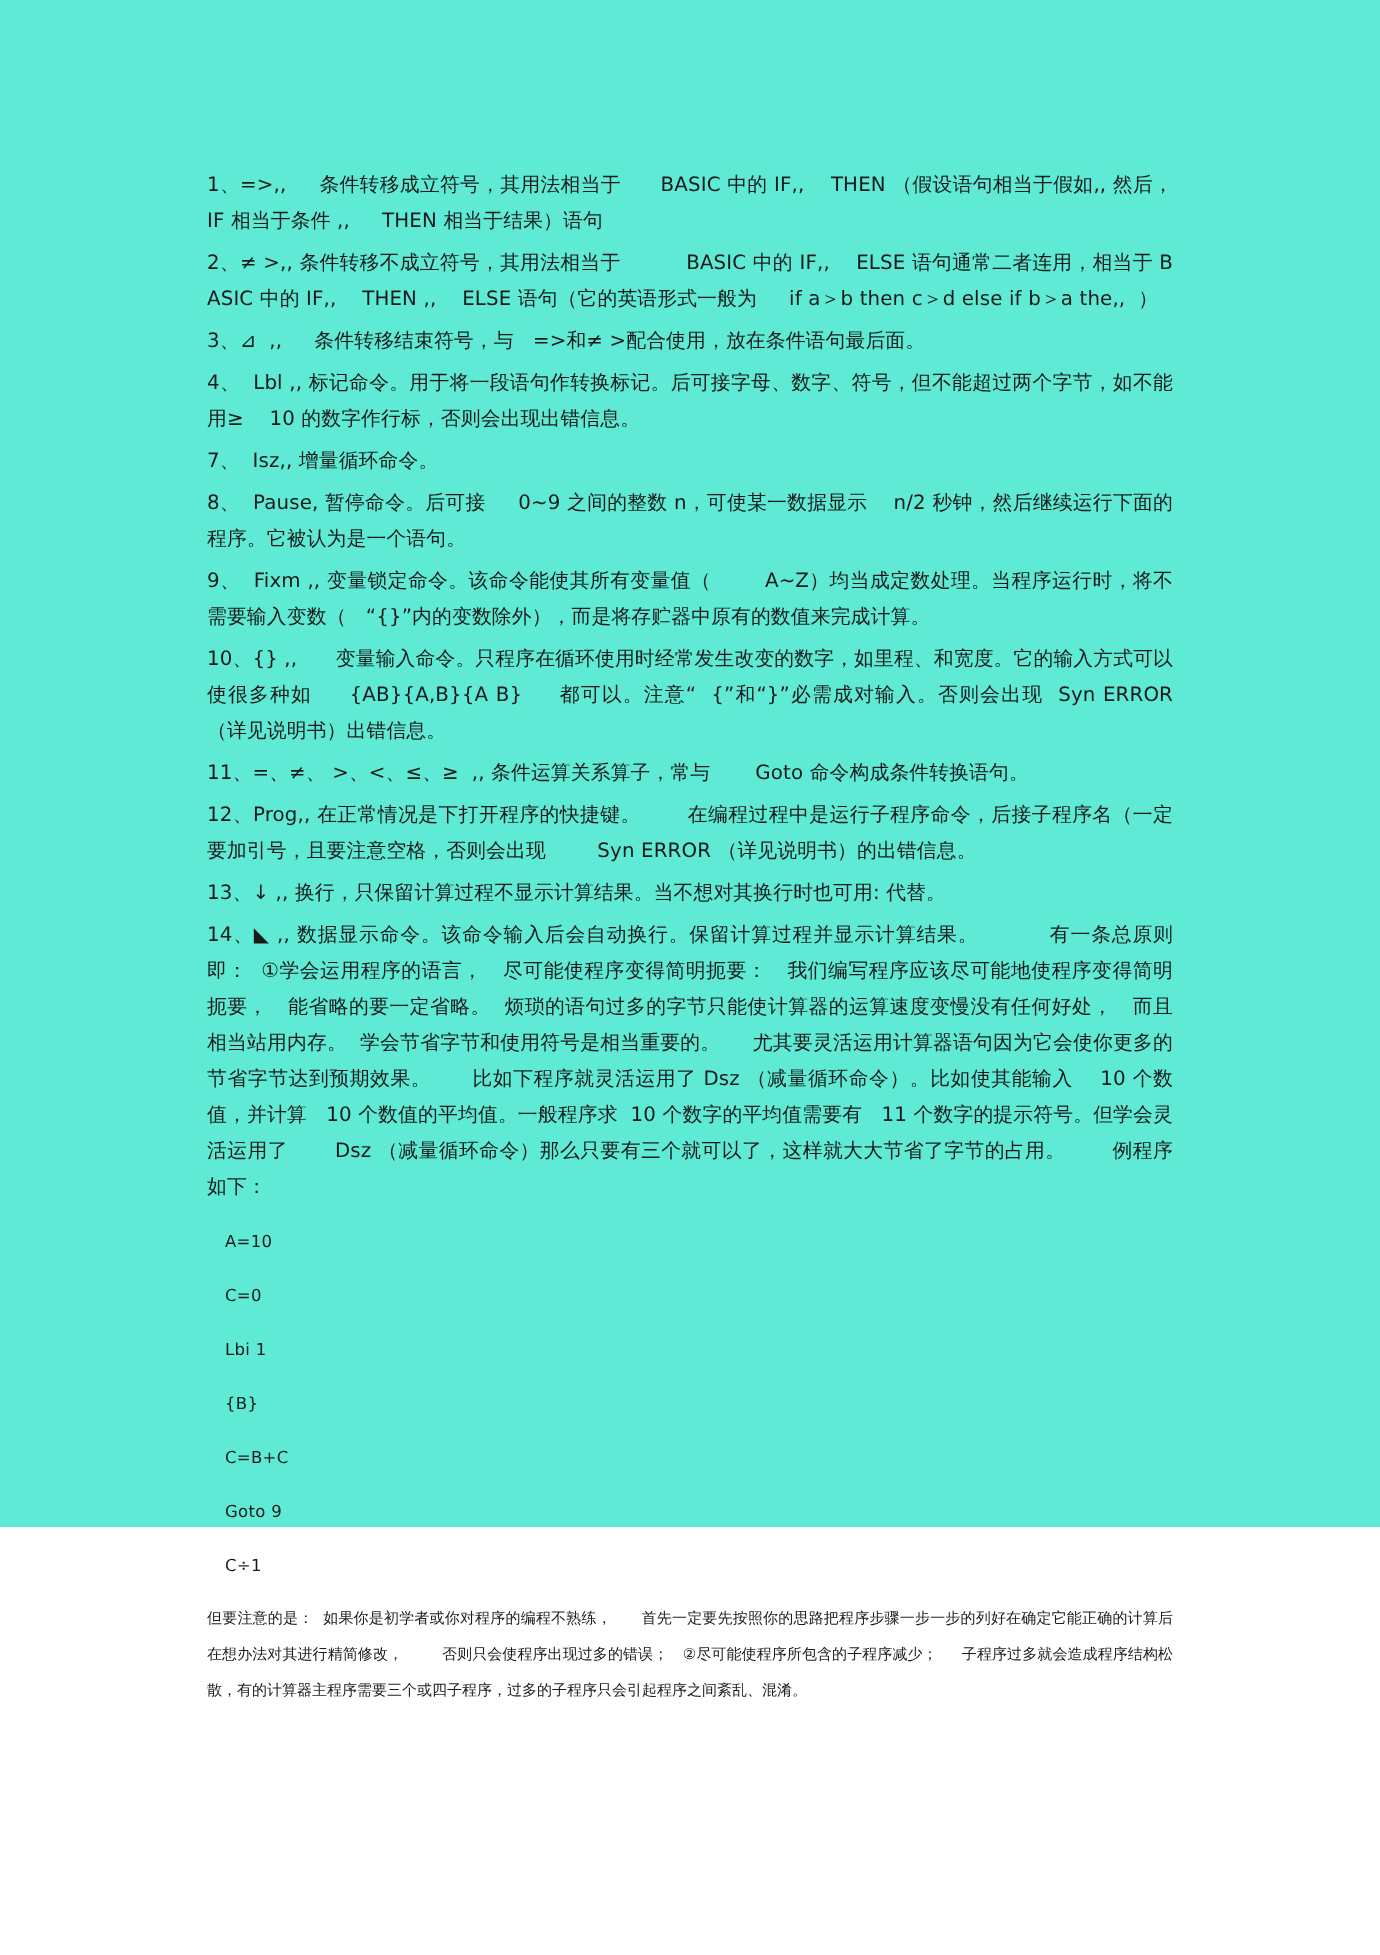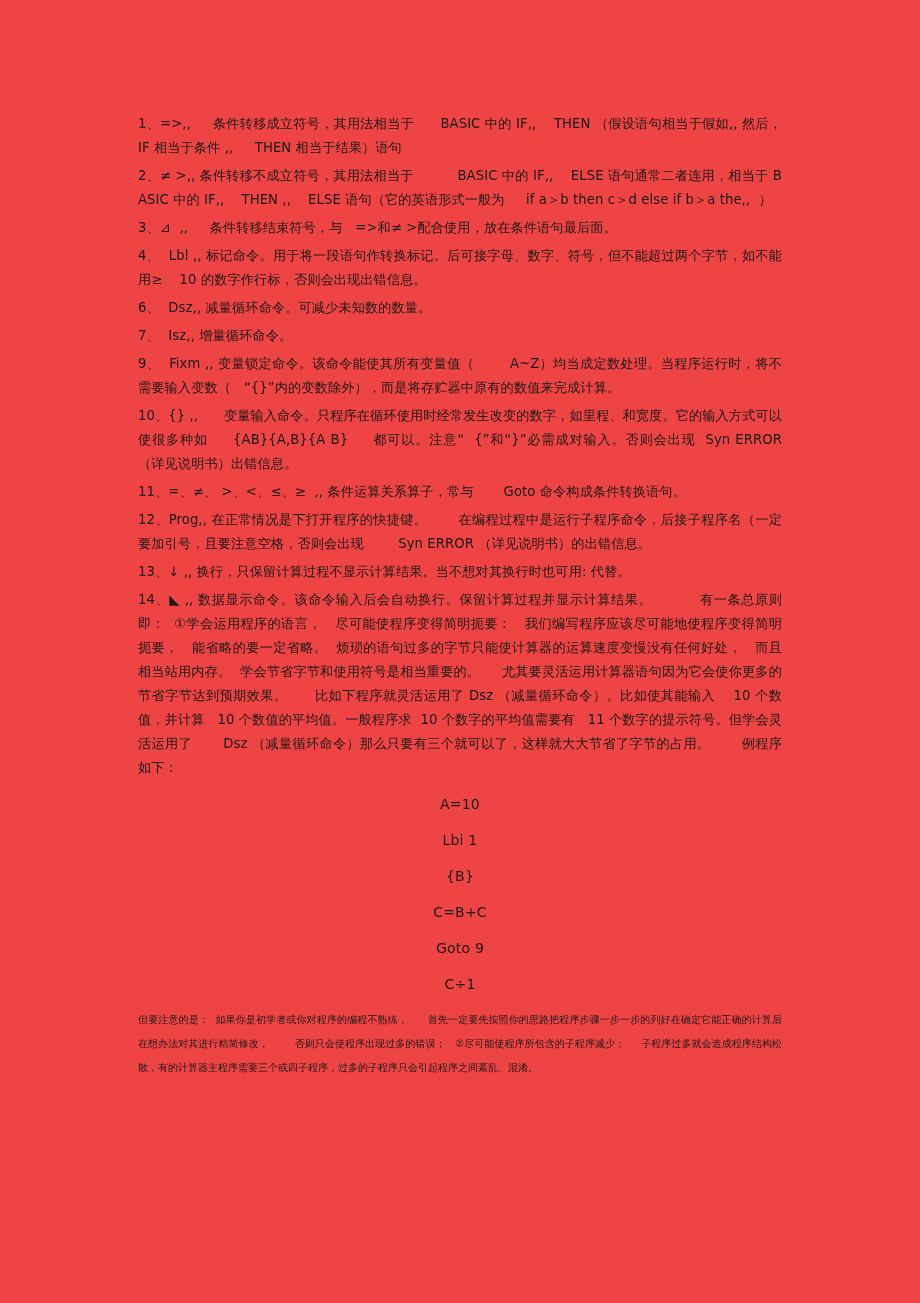--- a/index.html
+++ b/index.html
@@ -10,22 +10,22 @@
   body {
     width: 920px;
     height: 1303px;
     font-family: "DejaVu Sans", "Liberation Sans", sans-serif;
     color: #1a1a1a;
     -webkit-font-smoothing: none;
   }
   .page {
     position: relative;
     width: 920px;
-    height: 1303px;
-    background: #ef4444;
+    height: 1018px;
+    background: #5eead4;
     box-sizing: border-box;
   }
   .content {
     position: absolute;
     left: 138px;
     top: 112px;
     width: 644px;
   }
   
   .para {
@@ -38,23 +38,23 @@
     white-space: pre-wrap;
     word-break: break-all;
     letter-spacing: 0.1px;
   }
   .para.spaced { margin-bottom: 4px; }
 
   
   .code-line {
     margin: 12px;
     padding: 0;
-    font-size: 14px;
+    font-size: 11px;
     line-height: 24px;
-    text-align: center;
+    text-align: left;
     white-space: pre;
     letter-spacing: 0.2px;
   }
   .tail {
     margin: 0;
     padding: 0;
     font-size: 10px;
     line-height: 24px;
     text-align: justify;
     text-justify: inter-character;
@@ -65,31 +65,32 @@
 </head>
 <body>
 
 <div class="page">
   <div class="content">
 
     <p class="para spaced">1、=&gt;,,     条件转移成立符号，其用法相当于      BASIC 中的 IF,,    THEN （假设语句相当于假如,, 然后，     IF 相当于条件 ,,     THEN 相当于结果）语句</p>
     <p class="para spaced">2、≠ &gt;,, 条件转移不成立符号，其用法相当于          BASIC 中的 IF,,    ELSE 语句通常二者连用，相当于 BASIC 中的 IF,,    THEN ,,    ELSE 语句（它的英语形式一般为     if a＞b then c＞d else if b＞a the,,  ）</p>
     <p class="para spaced">3、⊿  ,,     条件转移结束符号，与   =&gt;和≠ &gt;配合使用，放在条件语句最后面。</p>
     <p class="para spaced">4、  Lbl ,, 标记命令。用于将一段语句作转换标记。后可接字母、数字、符号，但不能超过两个字节，如不能用≥    10 的数字作行标，否则会出现出错信息。</p>
-    <p class="para spaced">6、  Dsz,, 减量循环命令。可减少未知数的数量。</p>
     <p class="para spaced">7、  Isz,, 增量循环命令。</p>
+    <p class="para spaced">8、  Pause, 暂停命令。后可接     0~9 之间的整数 n，可使某一数据显示    n/2 秒钟，然后继续运行下面的程序。它被认为是一个语句。</p>
     <p class="para spaced">9、  Fixm ,, 变量锁定命令。该命令能使其所有变量值（        A~Z）均当成定数处理。当程序运行时，将不需要输入变数（   “{}”内的变数除外），而是将存贮器中原有的数值来完成计算。</p>
     <p class="para spaced">10、{} ,,      变量输入命令。只程序在循环使用时经常发生改变的数字，如里程、和宽度。它的输入方式可以使很多种如     {AB}{A,B}{A B}     都可以。注意“  {”和“}”必需成对输入。否则会出现  Syn ERROR （详见说明书）出错信息。</p>
     <p class="para spaced">11、=、≠、 &gt;、&lt;、≤、≥  ,, 条件运算关系算子，常与       Goto 命令构成条件转换语句。</p>
     <p class="para spaced">12、Prog,, 在正常情况是下打开程序的快捷键。       在编程过程中是运行子程序命令，后接子程序名（一定要加引号，且要注意空格，否则会出现        Syn ERROR （详见说明书）的出错信息。</p>
     <p class="para spaced">13、↓ ,, 换行，只保留计算过程不显示计算结果。当不想对其换行时也可用: 代替。</p>
     <p class="para">14、◣ ,, 数据显示命令。该命令输入后会自动换行。保留计算过程并显示计算结果。          有一条总原则即：  ①学会运用程序的语言，   尽可能使程序变得简明扼要：   我们编写程序应该尽可能地使程序变得简明扼要，   能省略的要一定省略。  烦琐的语句过多的字节只能使计算器的运算速度变慢没有任何好处，   而且相当站用内存。  学会节省字节和使用符号是相当重要的。     尤其要灵活运用计算器语句因为它会使你更多的节省字节达到预期效果。      比如下程序就灵活运用了 Dsz （减量循环命令）。比如使其能输入    10 个数值，并计算   10 个数值的平均值。一般程序求  10 个数字的平均值需要有   11 个数字的提示符号。但学会灵活运用了       Dsz （减量循环命令）那么只要有三个就可以了，这样就大大节省了字节的占用。       例程序如下：</p>
 
     <div class="program-listing">
       <p class="code-line">A=10</p>
+      <p class="code-line">C=0</p>
       <p class="code-line">Lbi 1</p>
       <p class="code-line">{B}</p>
       <p class="code-line">C=B+C</p>
       <p class="code-line">Goto 9</p>
       <p class="code-line">C÷1</p>
     </div>
 
     <p class="tail">但要注意的是：  如果你是初学者或你对程序的编程不熟练，      首先一定要先按照你的思路把程序步骤一步一步的列好在确定它能正确的计算后在想办法对其进行精简修改，        否则只会使程序出现过多的错误；   ②尽可能使程序所包含的子程序减少；     子程序过多就会造成程序结构松散，有的计算器主程序需要三个或四子程序，过多的子程序只会引起程序之间紊乱、混淆。</p>
 
   </div>

